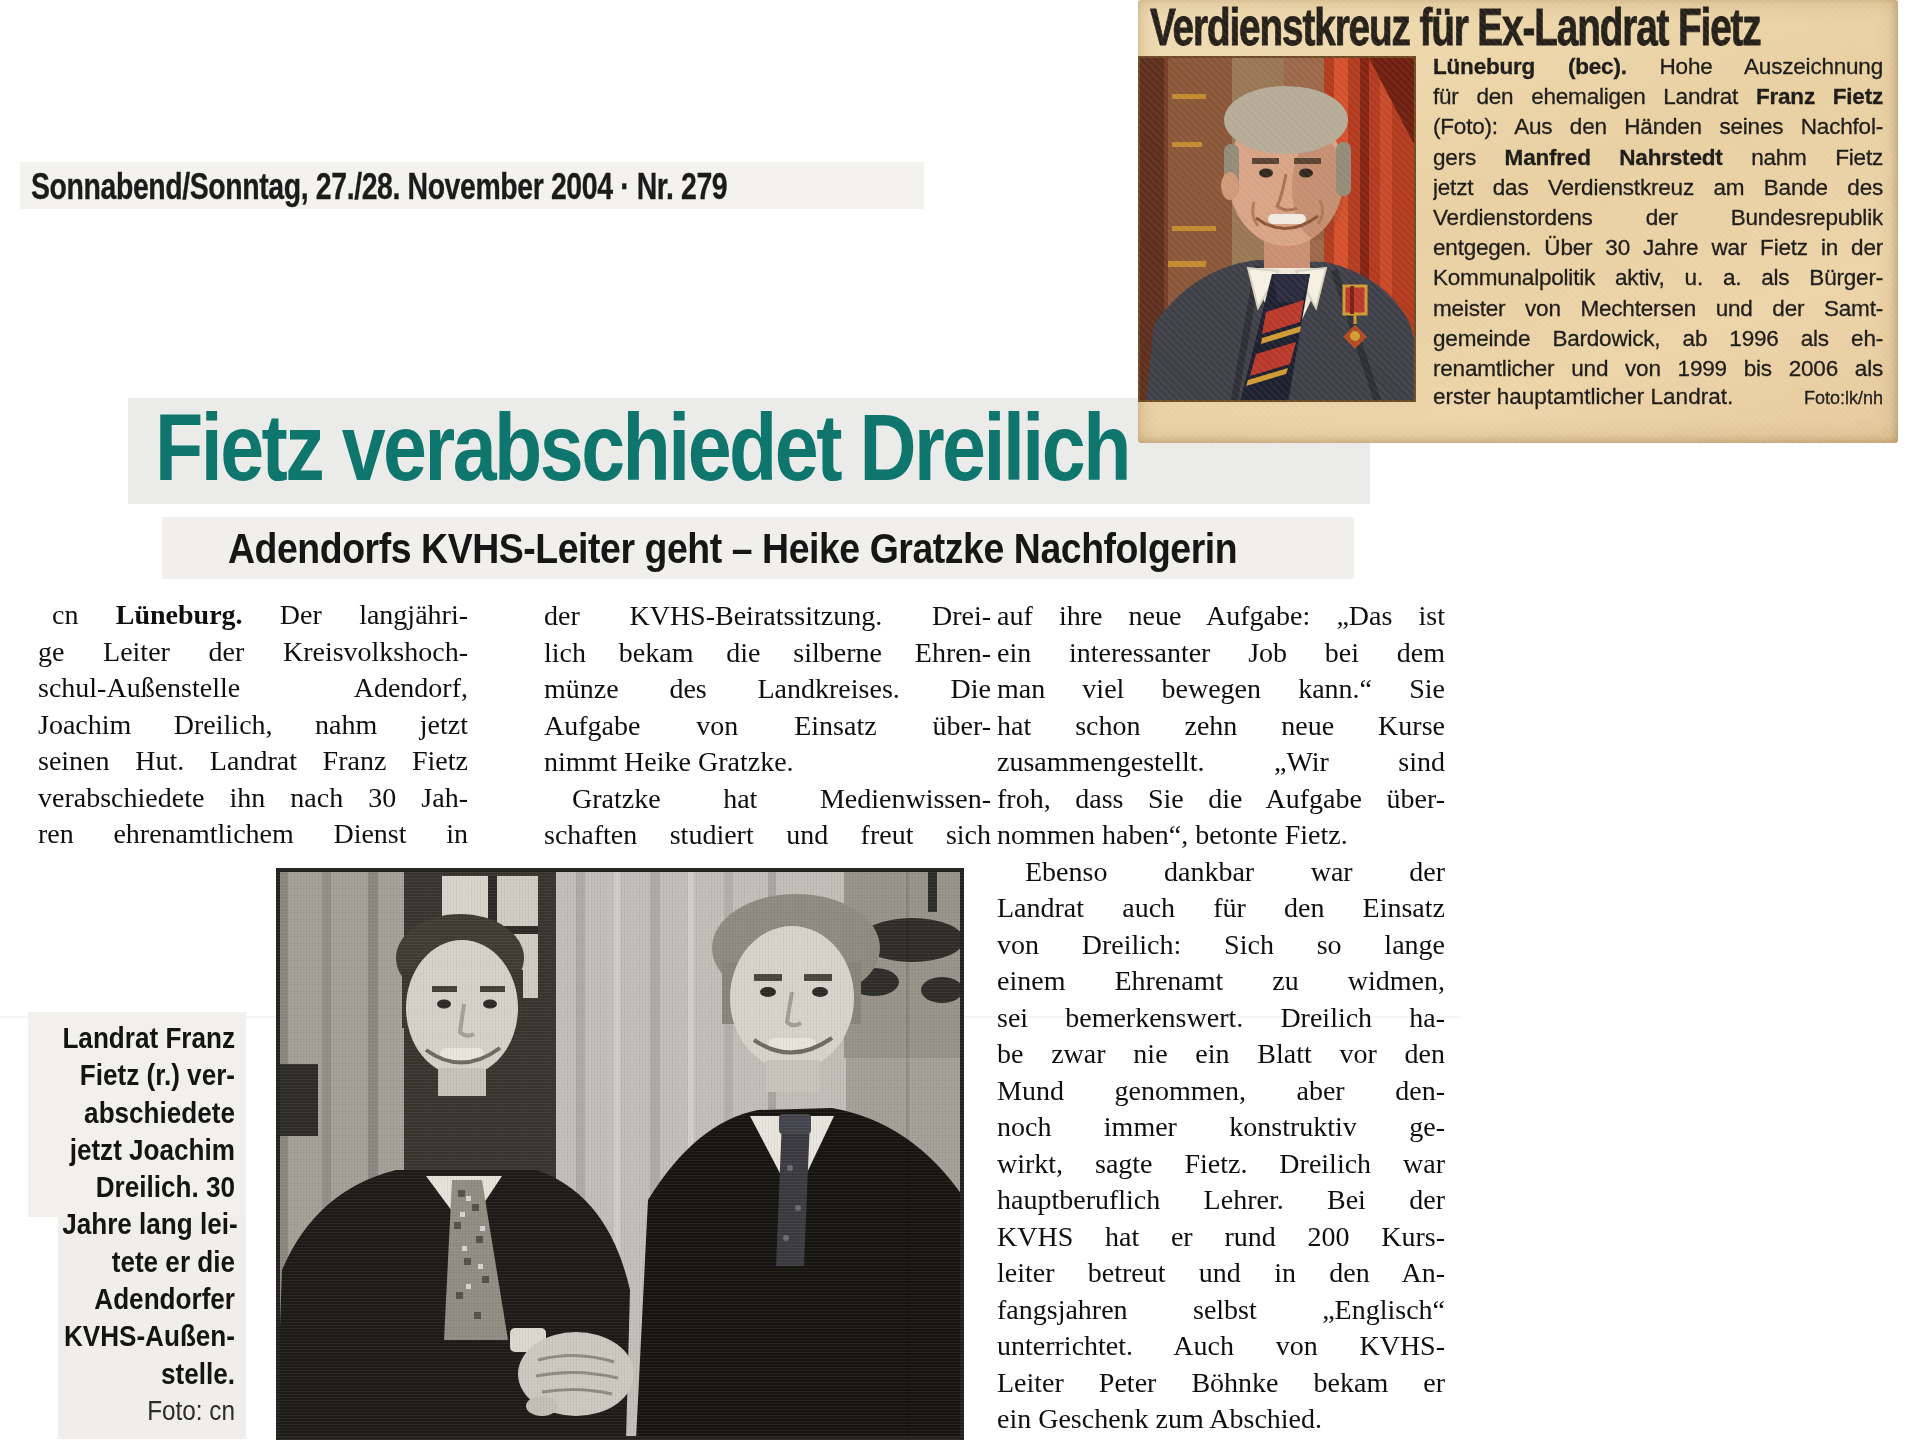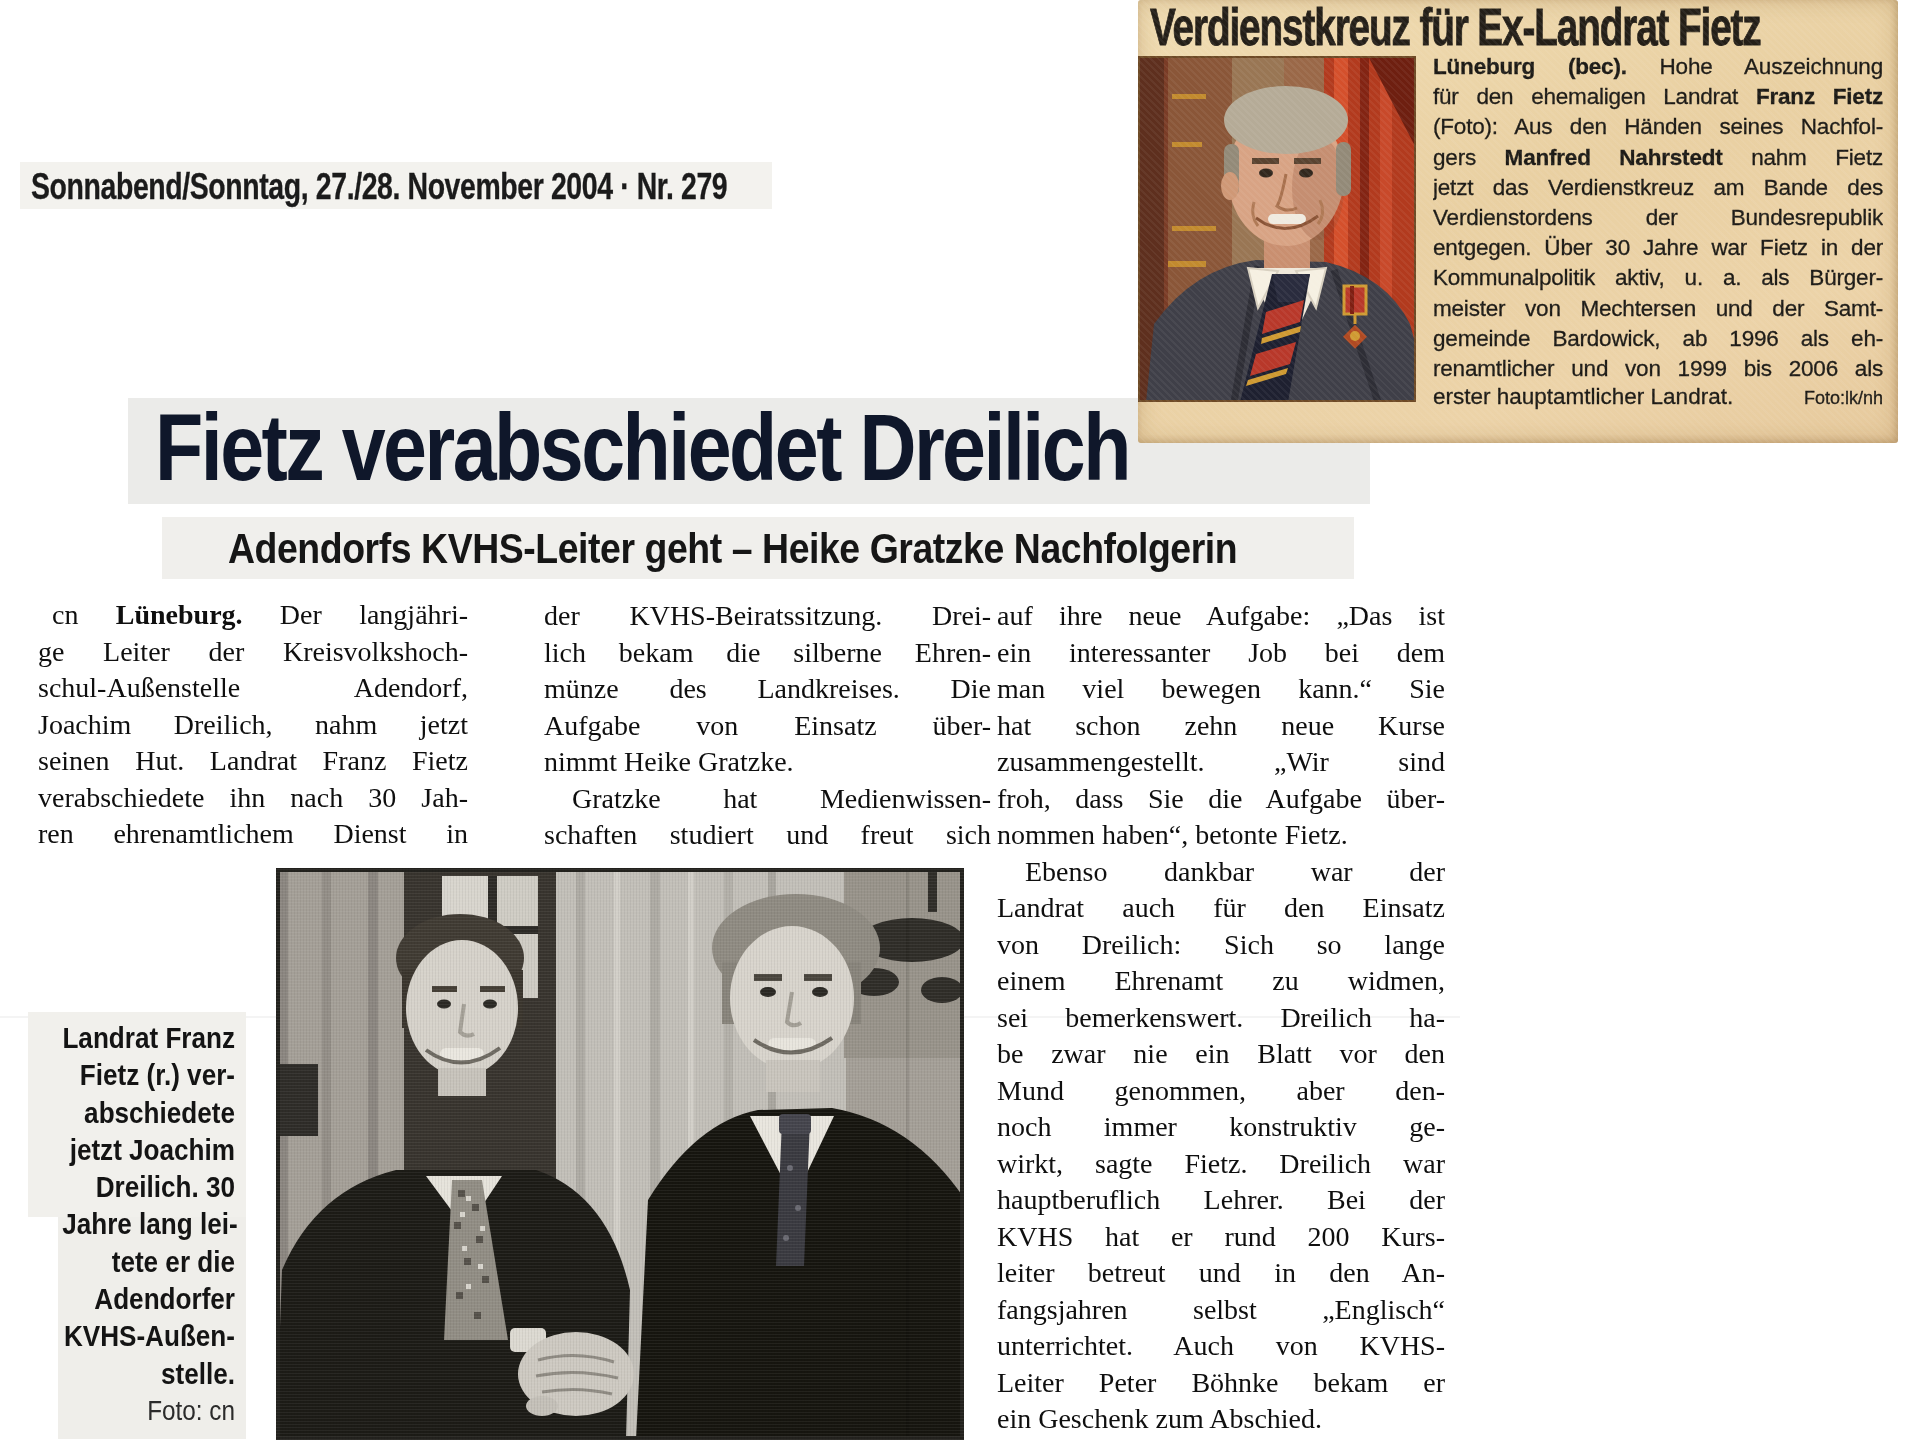--- a/index.html
+++ b/index.html
@@ -5,29 +5,29 @@
   html,body{margin:0;padding:0;background:#ffffff;}
   #canvas{position:relative;width:1920px;height:1440px;background:#ffffff;overflow:hidden;
           font-family:"Liberation Sans",sans-serif;color:#111;}
 
   
   .tline{text-align:justify;text-align-last:justify;white-space:pre-wrap;}
   .tline.pend{text-align-last:left;}
   .tline b{font-weight:700;}
 
   
-  .date-strip{position:absolute;left:20px;top:162px;width:752px;height:47px;background:#f3f2ee;}
+  .date-strip{position:absolute;left:20px;top:162px;width:904px;height:47px;background:#f3f2ee;}
   .date-text{position:absolute;left:11px;top:4px;font-size:36px;font-weight:700;color:#1b1b1b;
              transform:scaleX(.79);transform-origin:0 50%;white-space:nowrap;letter-spacing:-.5px;
              -webkit-text-stroke:.3px #1b1b1b;}
 
   
   .hl-strip{position:absolute;left:128px;top:398px;width:1242px;height:106px;background:#ebebe9;}
   .headline{position:absolute;left:155px;top:392px;width:1400px;height:112px;margin:0;
-            font-size:94px;line-height:112px;font-weight:700;color:#0f172a;white-space:nowrap;}
+            font-size:94px;line-height:112px;font-weight:700;color:#0f766e;white-space:nowrap;}
   .headline .cond{display:inline-block;transform:scaleX(.84);transform-origin:0 50%;letter-spacing:-3px;}
 
   .sub-strip{position:absolute;left:162px;top:517px;width:1192px;height:62px;background:#f0efec;}
   .subheadline{position:absolute;left:228px;top:517px;width:1300px;height:62px;margin:0;
                font-size:43px;line-height:62px;font-weight:700;color:#161616;white-space:nowrap;}
   .subheadline .cond2{display:inline-block;transform:scaleX(.87);transform-origin:0 50%;letter-spacing:-.5px;}
 
   
   .col{position:absolute;font-family:"Liberation Serif",serif;font-size:28px;color:#0f0f0f;}
   .col .tline{line-height:36.5px;height:36.5px;overflow:hidden;}

